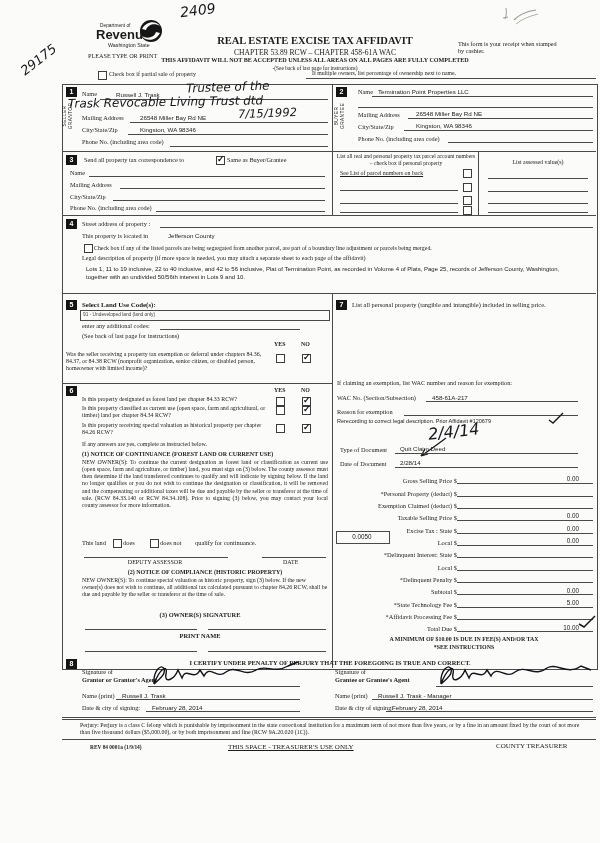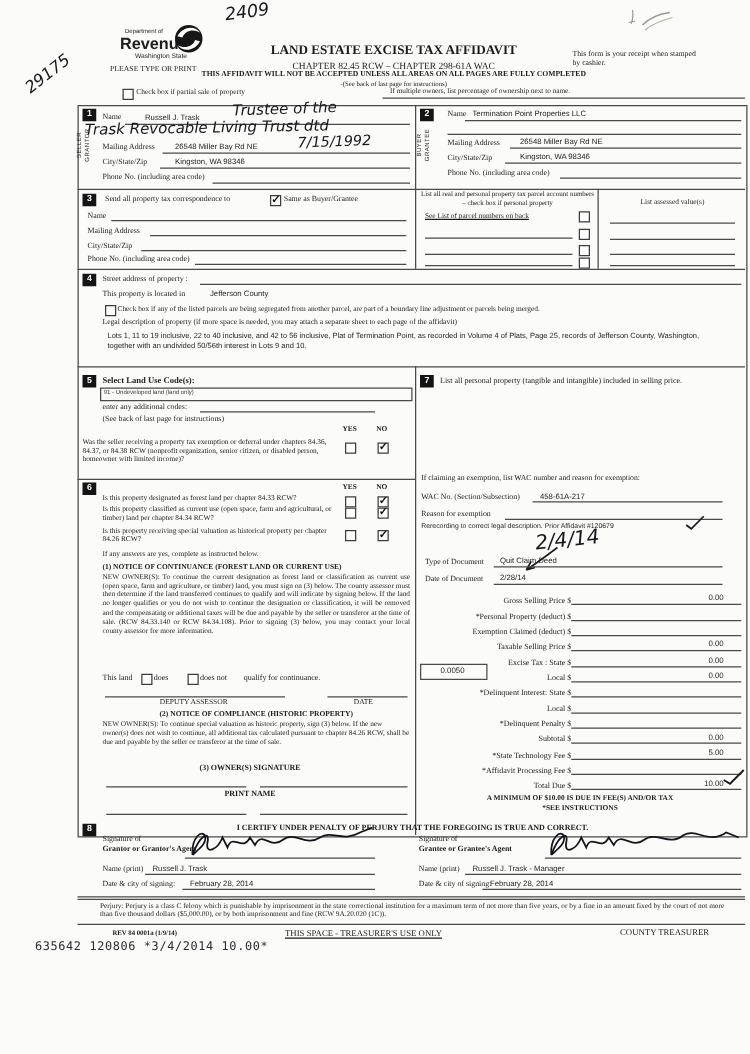--- a/index.html
+++ b/index.html
@@ -44,22 +44,22 @@
 
   <div class="t hand" style="left:180px;top:2px;font-size:14px;transform:rotate(-7deg);">2409</div>
   <div class="t hand" style="left:18px;top:52px;font-size:13px;transform:rotate(-38deg);">29175</div>
 
   <svg style="left:500px;top:6px;" width="40" height="22" viewBox="0 0 40 22">
     <path d="M6,2 C7,7 6,10 5,13 M3,12 L8,11" stroke="#9a9a94" stroke-width="1" fill="none"></path>
     <path d="M14,14 C20,8 28,5 36,4" stroke="#9a9a94" stroke-width="1.2" fill="none"></path>
     <path d="M16,18 C22,13 30,10 38,8" stroke="#b0b0a8" stroke-width="1" fill="none"></path>
   </svg>
 
-  <div class="t b ctr" style="left:150px;top:35px;width:330px;font-size:10.5px;">LAND ESTATE EXCISE TAX AFFIDAVIT</div>
-  <div class="t ctr" style="left:150px;top:48px;width:330px;font-size:7.6px;">CHAPTER 82.45 RCW – CHAPTER 298-61A WAC</div>
+  <div class="t b ctr" style="left:150px;top:35px;width:330px;font-size:10.5px;">REAL ESTATE EXCISE TAX AFFIDAVIT</div>
+  <div class="t ctr" style="left:150px;top:48px;width:330px;font-size:7.6px;">CHAPTER 53.89 RCW – CHAPTER 458-61A WAC</div>
   <div class="t b ctr" style="left:90px;top:57px;width:450px;font-size:6.1px;">THIS AFFIDAVIT WILL NOT BE ACCEPTED UNLESS ALL AREAS ON ALL PAGES ARE FULLY COMPLETED</div>
   <div class="t ctr" style="left:150px;top:64.5px;width:330px;font-size:5.4px;">-(See back of last page for instructions)</div>
   <div class="t" style="left:88px;top:52px;font-size:6.2px;">PLEASE TYPE OR PRINT</div>
   <div class="t wrap" style="left:458px;top:40px;width:105px;font-size:6.2px;">This form is your receipt when stamped by cashier.</div>
 
   <div class="cb" style="left:98px;top:71px;"></div>
   <div class="t" style="left:109px;top:71px;font-size:6px;">Check box if partial sale of property</div>
   <div class="t" style="left:312px;top:69.5px;font-size:5.8px;">If multiple owners, list percentage of ownership next to name.</div>
   <div class="line" style="left:306px;top:78px;width:290px;"></div>
 
@@ -307,15 +307,14 @@
   <div class="t fill" style="left:392px;top:703.5px;">February 28, 2014</div>
   <div class="line" style="left:386px;top:711px;width:207px;"></div>
 
   <div class="line" style="left:62px;top:717px;width:534px;border-bottom-width:1.6px;"></div>
   <div class="line" style="left:62px;top:719px;width:534px;"></div>
   <div class="t wrap b" style="left:80px;top:722px;width:508px;font-size:5.85px;line-height:1.25;font-weight:normal;">Perjury: Perjury is a class C felony which is punishable by imprisonment in the state correctional institution for a maximum term of not more than five years, or by a fine in an amount fixed by the court of not more than five thousand dollars ($5,000.00), or by both imprisonment and fine (RCW 9A.20.020 (1C)).</div>
   <div class="line" style="left:62px;top:739px;width:534px;"></div>
   <div class="t b" style="left:90px;top:744px;font-size:5.4px;">REV 84 0001a (1/9/14)</div>
   <div class="t" style="left:228px;top:742.5px;font-size:7px;text-decoration:underline;">THIS SPACE - TREASURER'S USE ONLY</div>
   <div class="t" style="left:496px;top:742px;font-size:7px;">COUNTY TREASURER</div>
-  <div class="t" style="left:28px;top:752px;font-family:'DejaVu Sans Mono',monospace;font-size:9.5px;letter-spacing:.5px;color:#2c2c30;">635642 120806 *3/4/2014 10.00*</div>
 
 </div>
 
 </body></html>

